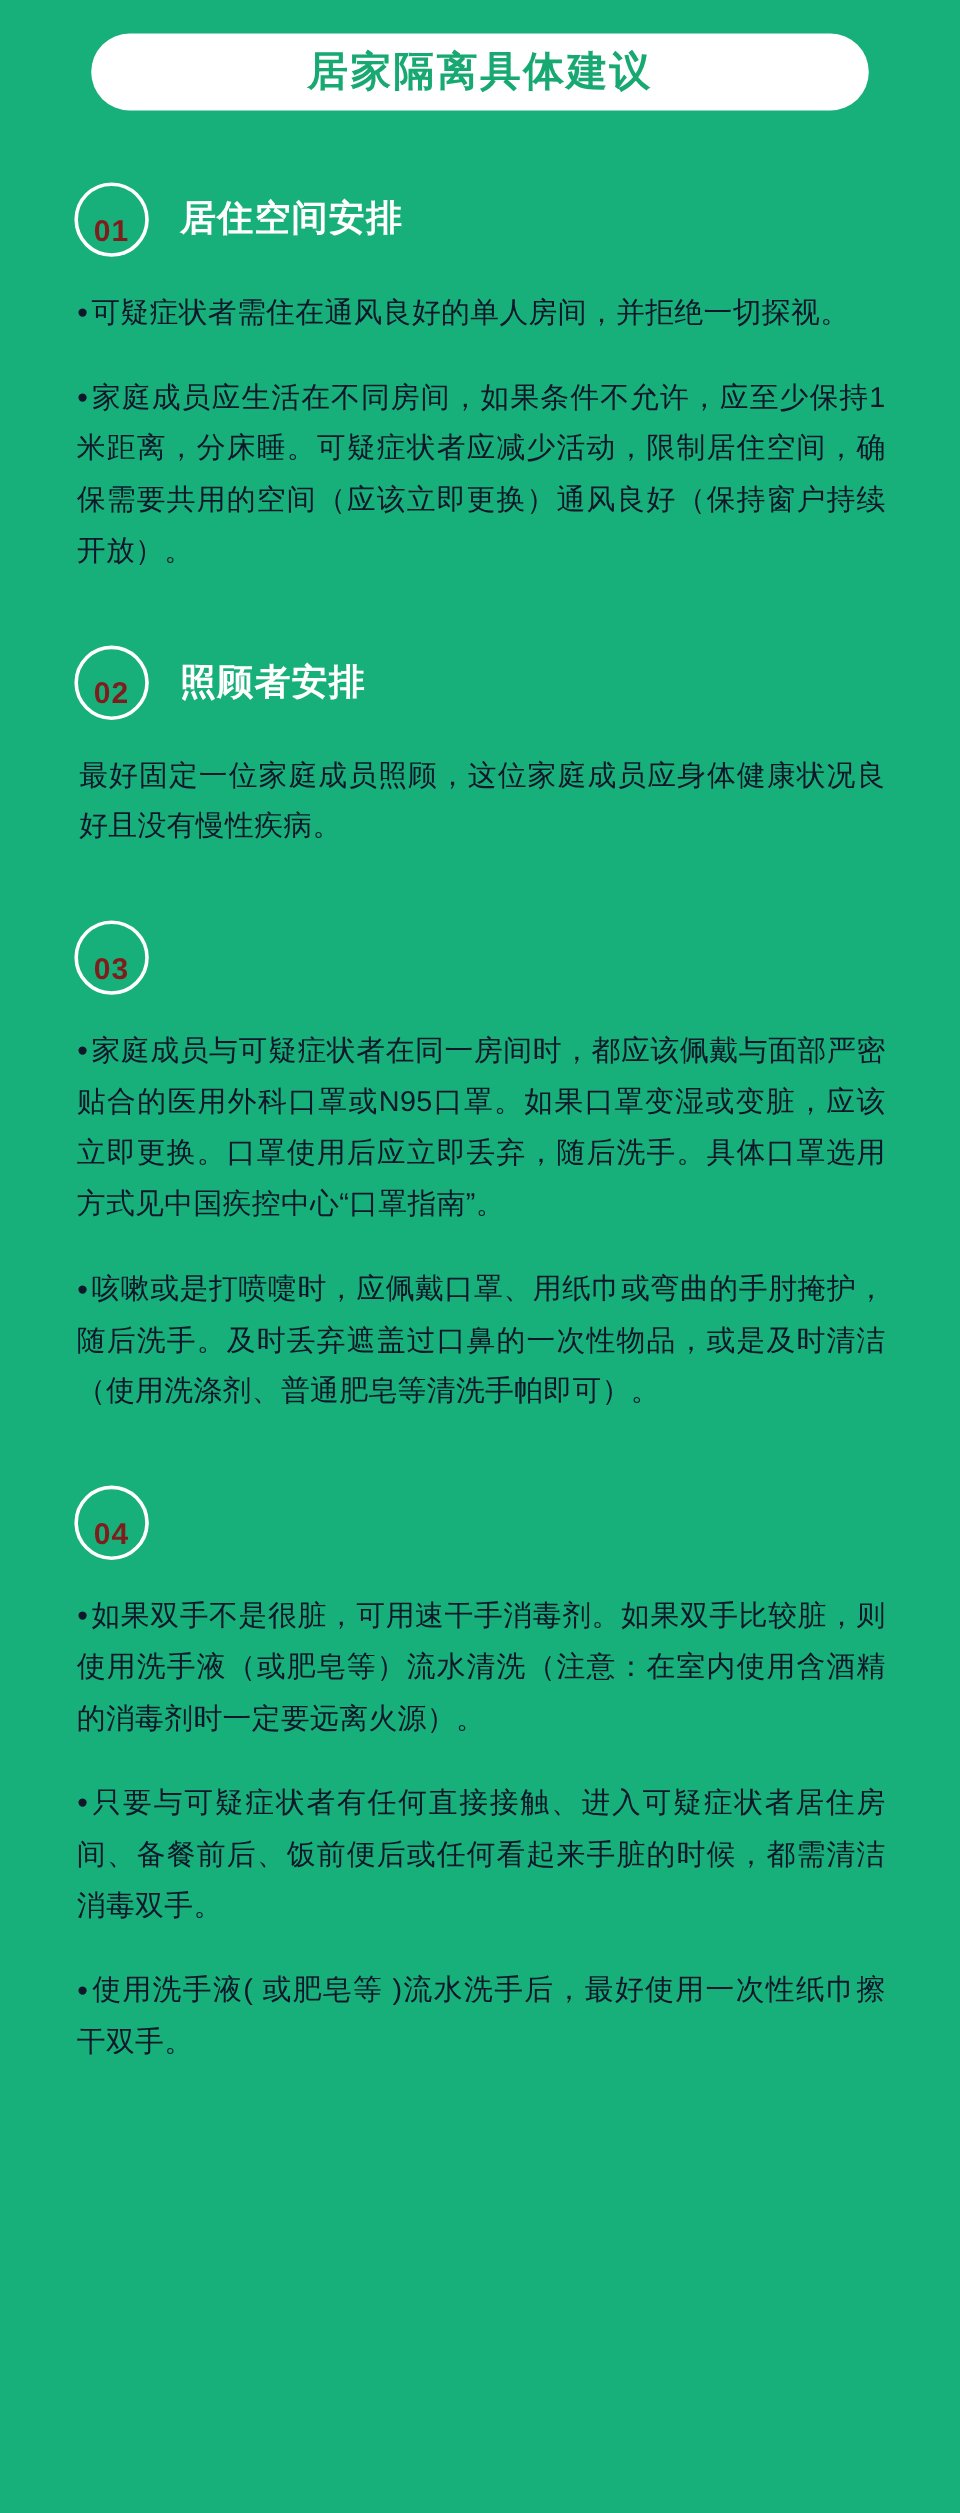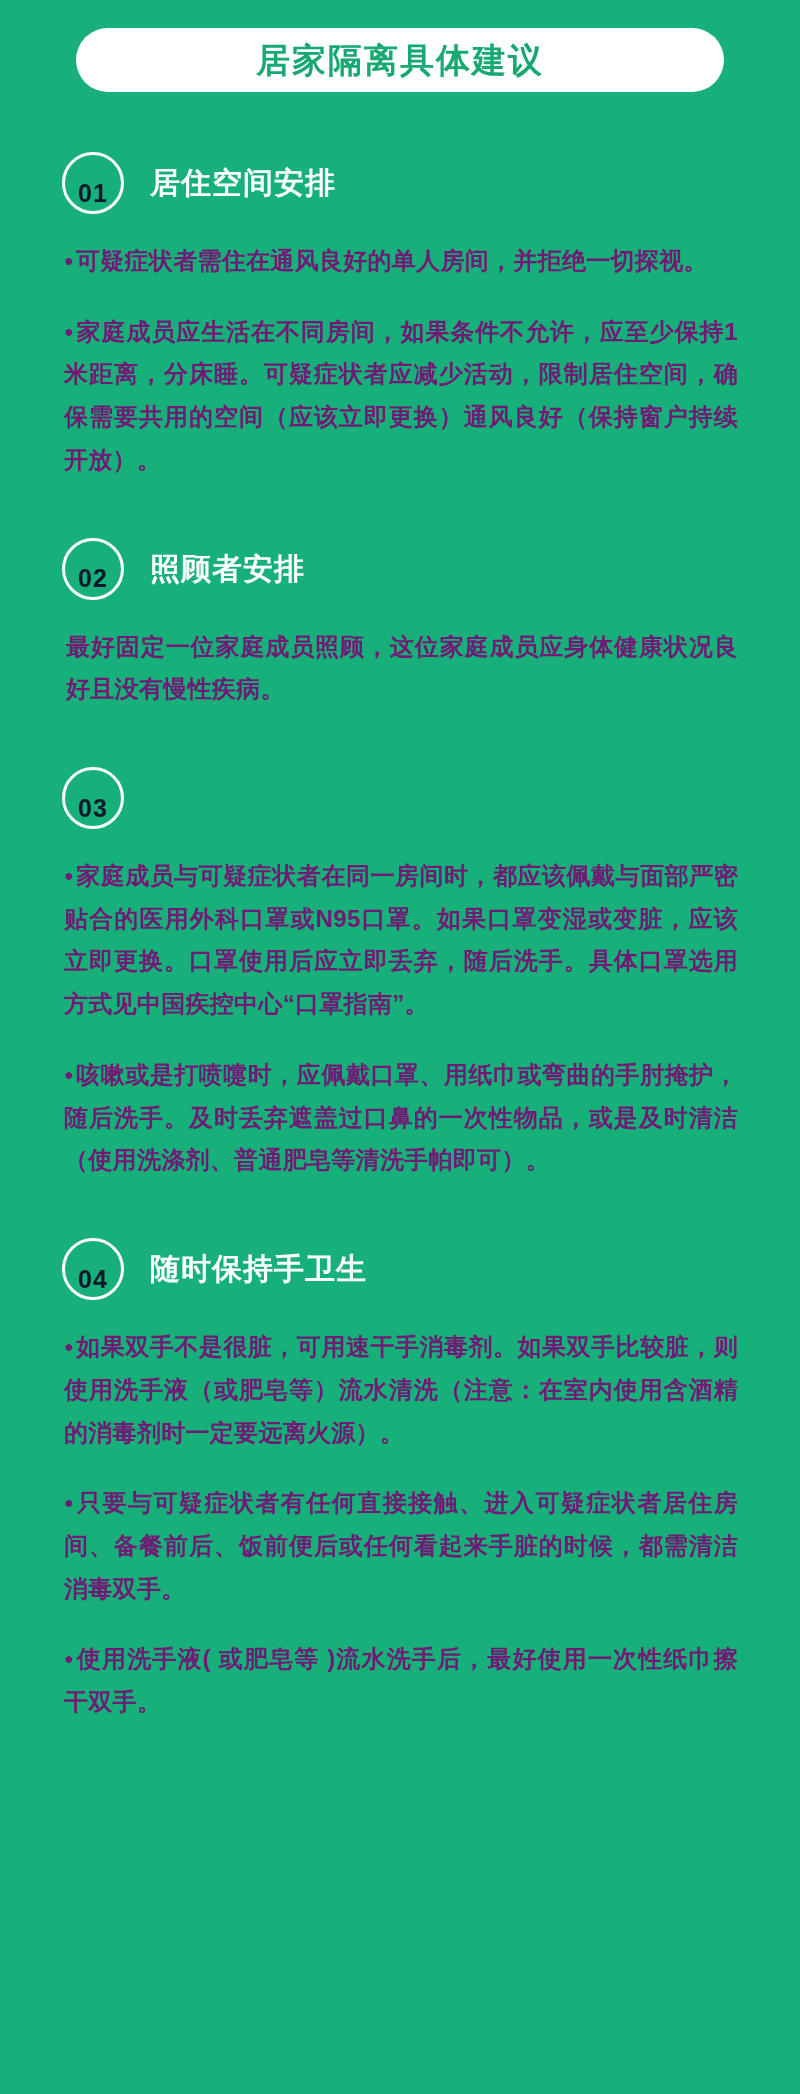--- a/index.html
+++ b/index.html
@@ -58,40 +58,39 @@
     border: 3px solid #ffffff;
     background: transparent;
     display: flex;
     align-items: center;
     justify-content: center;
     flex: 0 0 auto;
   }
   .badge .num {
     font-size: 25px;
     font-weight: bold;
-    color: #0f172a;
+    color: #7f1d1d;
     letter-spacing: 1px;
     line-height: 1;
     margin-top: 20px;
   }
   .sec-title {
     font-size: 30px;
     font-weight: bold;
     color: #ffffff;
     letter-spacing: 1px;
     line-height: 1.2;
   }
   .para {
     font-size: 24px;
     line-height: 1.78;
-    color: #701a75;
+    color: #0f172a;
     margin: 0 0 28px 0;
     text-align: justify;
     letter-spacing: 0.3px;
-    font-weight: bold;
   }
   .para:last-child { margin-bottom: 0; }
   .para.bulleted {
     padding-left: 2px;
     text-indent: 0;
   }
   .bullet-dot {
     display: inline-block;
     font-size: 16px;
     vertical-align: 3px;
@@ -141,21 +140,20 @@
       </div>
       <p class="para bulleted"><span class="bullet-dot">●</span><span>家庭成员与可疑症状者在同一房间时，都应该佩戴与面部严密贴合的医用外科口罩或N95口罩。如果口罩变湿或变脏，应该立即更换。口罩使用后应立即丢弃，随后洗手。具体口罩选用方式见中国疾控中心“口罩指南”。</span></p>
       <p class="para bulleted"><span class="bullet-dot">●</span><span>咳嗽或是打喷嚏时，应佩戴口罩、用纸巾或弯曲的手肘掩护，随后洗手。及时丢弃遮盖过口鼻的一次性物品，或是及时清洁（使用洗涤剂、普通肥皂等清洗手帕即可）。</span></p>
     </div>
 
     <div class="section">
       <div class="sec-head">
         <div class="badge">
           <span class="num">04</span>
         </div>
-        <div class="sec-title">随时保持手卫生</div>
       </div>
       <p class="para bulleted"><span class="bullet-dot">●</span><span>如果双手不是很脏，可用速干手消毒剂。如果双手比较脏，则使用洗手液（或肥皂等）流水清洗（注意：在室内使用含酒精的消毒剂时一定要远离火源）。</span></p>
       <p class="para bulleted"><span class="bullet-dot">●</span><span>只要与可疑症状者有任何直接接触、进入可疑症状者居住房间、备餐前后、饭前便后或任何看起来手脏的时候，都需清洁消毒双手。</span></p>
       <p class="para bulleted"><span class="bullet-dot">●</span><span>使用洗手液( 或肥皂等 )流水洗手后，最好使用一次性纸巾擦干双手。</span></p>
     </div>
 
   </div>
 </div>
 
 </body></html>

